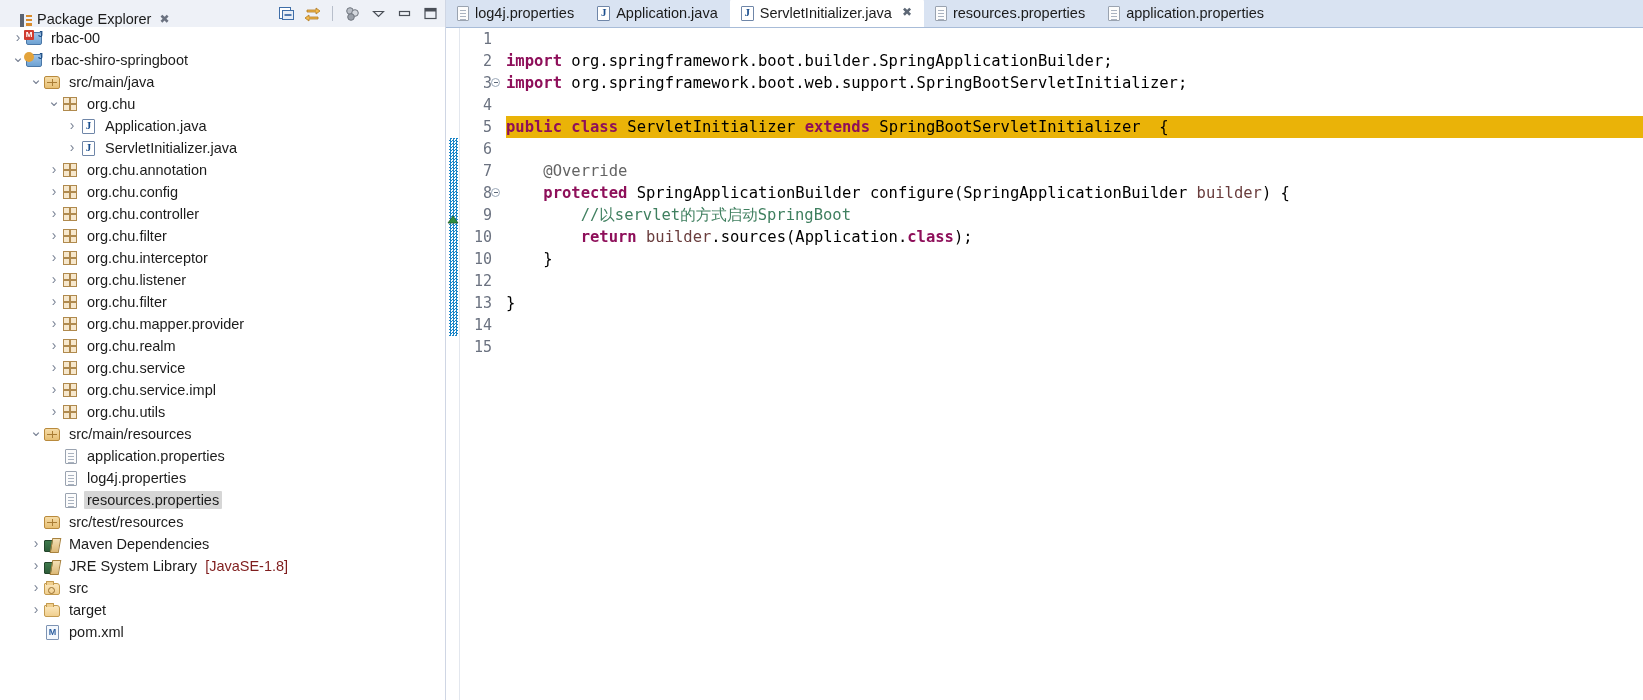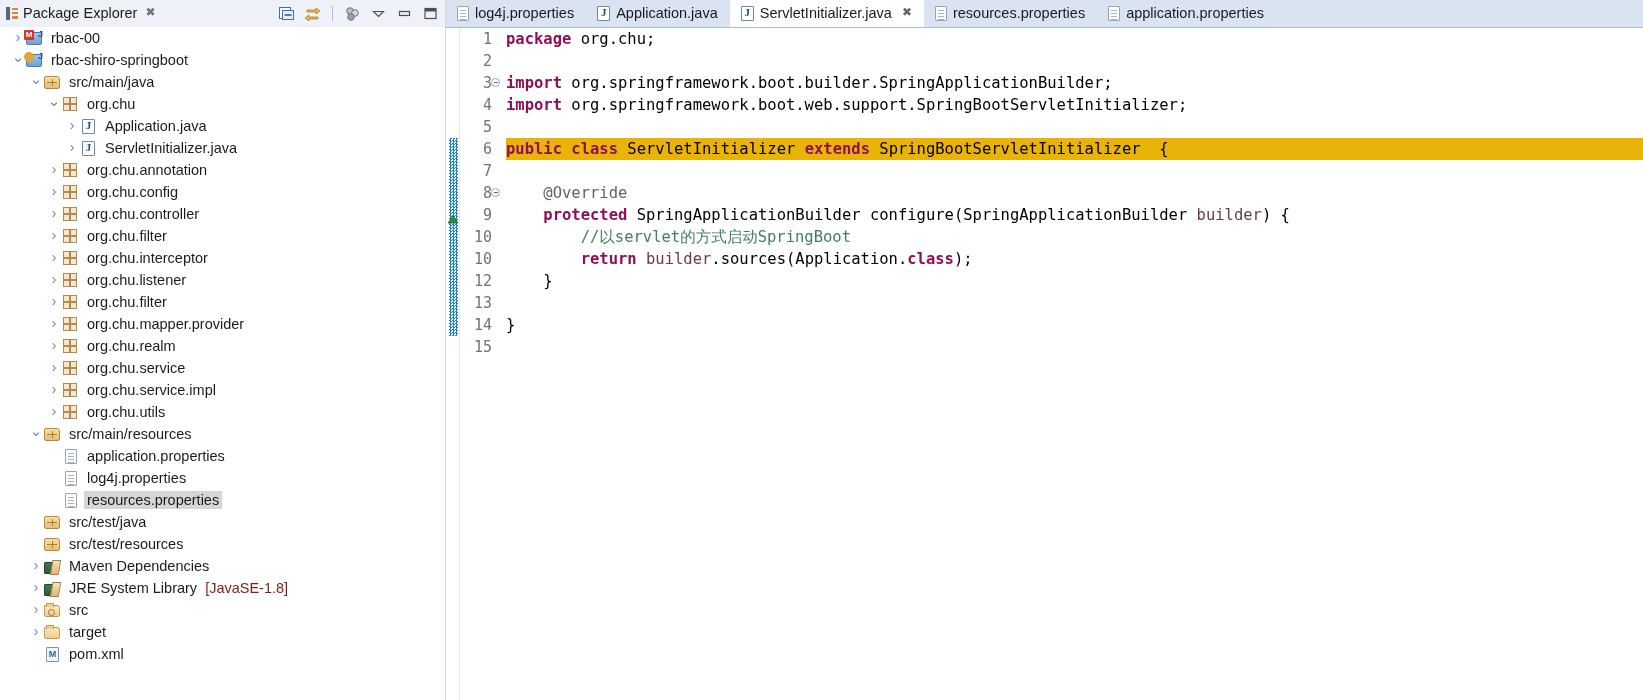--- a/index.html
+++ b/index.html
@@ -20,25 +20,26 @@
     border-right: 1px solid #cfd6e4;
   }
   .view-tabbar {
     position: relative;
     height: 27px;
     background: #eef1f7;
     display: flex; align-items: center;
   }
   .view-tab {
     height: 30px;
-    display: flex; align-items: center; gap: 5px;
+    display: flex; align-items: flex-end; gap: 5px;
     padding: 0 8px 0 6px;
     background: #eef1f7;
     font-size: 14.5px; color: #1b1b1b;
     border-bottom: 2px solid transparent;
+    margin-left: 14px;
   }
   .view-tab .vt-label { white-space: nowrap; }
   .view-tab .vt-close {
     font-size: 12px; color: #6b7280; margin-left: 3px;
     transform: translateY(-1px);
   }
   .view-toolbar {
     position: absolute; right: 6px; top: 0; height: 27px;
     display: flex; align-items: center; gap: 9px;
   }
@@ -531,29 +532,20 @@
           </span>
           <span class="tlabel">resources.properties</span>
         </div>
         <div class="trow" style="padding-left: 28px;">
           <span class="arrow empty">
             <span class="glyph"></span>
           </span>
           <span class="ticon">
             <span class="ic-srcfolder" style="display: block;"></span>
           </span>
-          <span class="tlabel">src/test/java</span>
-        </div>
-        <div class="trow" style="padding-left: 28px;">
-          <span class="arrow empty">
-            <span class="glyph"></span>
-          </span>
-          <span class="ticon">
-            <span class="ic-srcfolder" style="display: block;"></span>
-          </span>
           <span class="tlabel">src/test/resources</span>
         </div>
         <div class="trow" style="padding-left: 28px;">
           <span class="arrow">
             <span class="glyph" style="font-size: 14px;">›</span>
           </span>
           <span class="ticon">
             <span class="ic-lib" style="display: block;"></span>
           </span>
           <span class="tlabel">Maven Dependencies</span>
@@ -642,21 +634,20 @@
           <div class="ln">8<span class="foldmark"></span></div>
           <div class="ln">9</div>
           <div class="ln">10</div>
           <div class="ln">10</div>
           <div class="ln">12</div>
           <div class="ln">13</div>
           <div class="ln">14</div>
           <div class="ln">15</div>
         </div>
       <div class="code-col" id="code-col">
-          <div class="cl"><span class="kw">package </span><span class="plain">org.chu;</span></div>
           <div class="cl">&nbsp;</div>
           <div class="cl"><span class="kw">import </span><span class="plain">org.springframework.boot.builder.SpringApplicationBuilder;</span></div>
           <div class="cl"><span class="kw">import </span><span class="plain">org.springframework.boot.web.support.SpringBootServletInitializer;</span></div>
           <div class="cl">&nbsp;</div>
           <div class="cl current"><span class="kw">public </span><span class="kw">class </span><span class="plain">ServletInitializer </span><span class="kw">extends </span><span class="plain">SpringBootServletInitializer  {</span></div>
           <div class="cl">&nbsp;</div>
           <div class="cl"><span class="ann">    @Override</span></div>
           <div class="cl"><span class="plain">    </span><span class="kw">protected </span><span class="plain">SpringApplicationBuilder configure(SpringApplicationBuilder </span><span class="var">builder</span><span class="plain">) {</span></div>
           <div class="cl"><span class="cmt">        //以</span><span class="cmt sq">servlet</span><span class="cmt">的方式启动SpringBoot</span></div>
           <div class="cl"><span class="plain">        </span><span class="kw">return </span><span class="var">builder</span><span class="plain">.sources(Application.</span><span class="kw">class</span><span class="plain">);</span></div>

